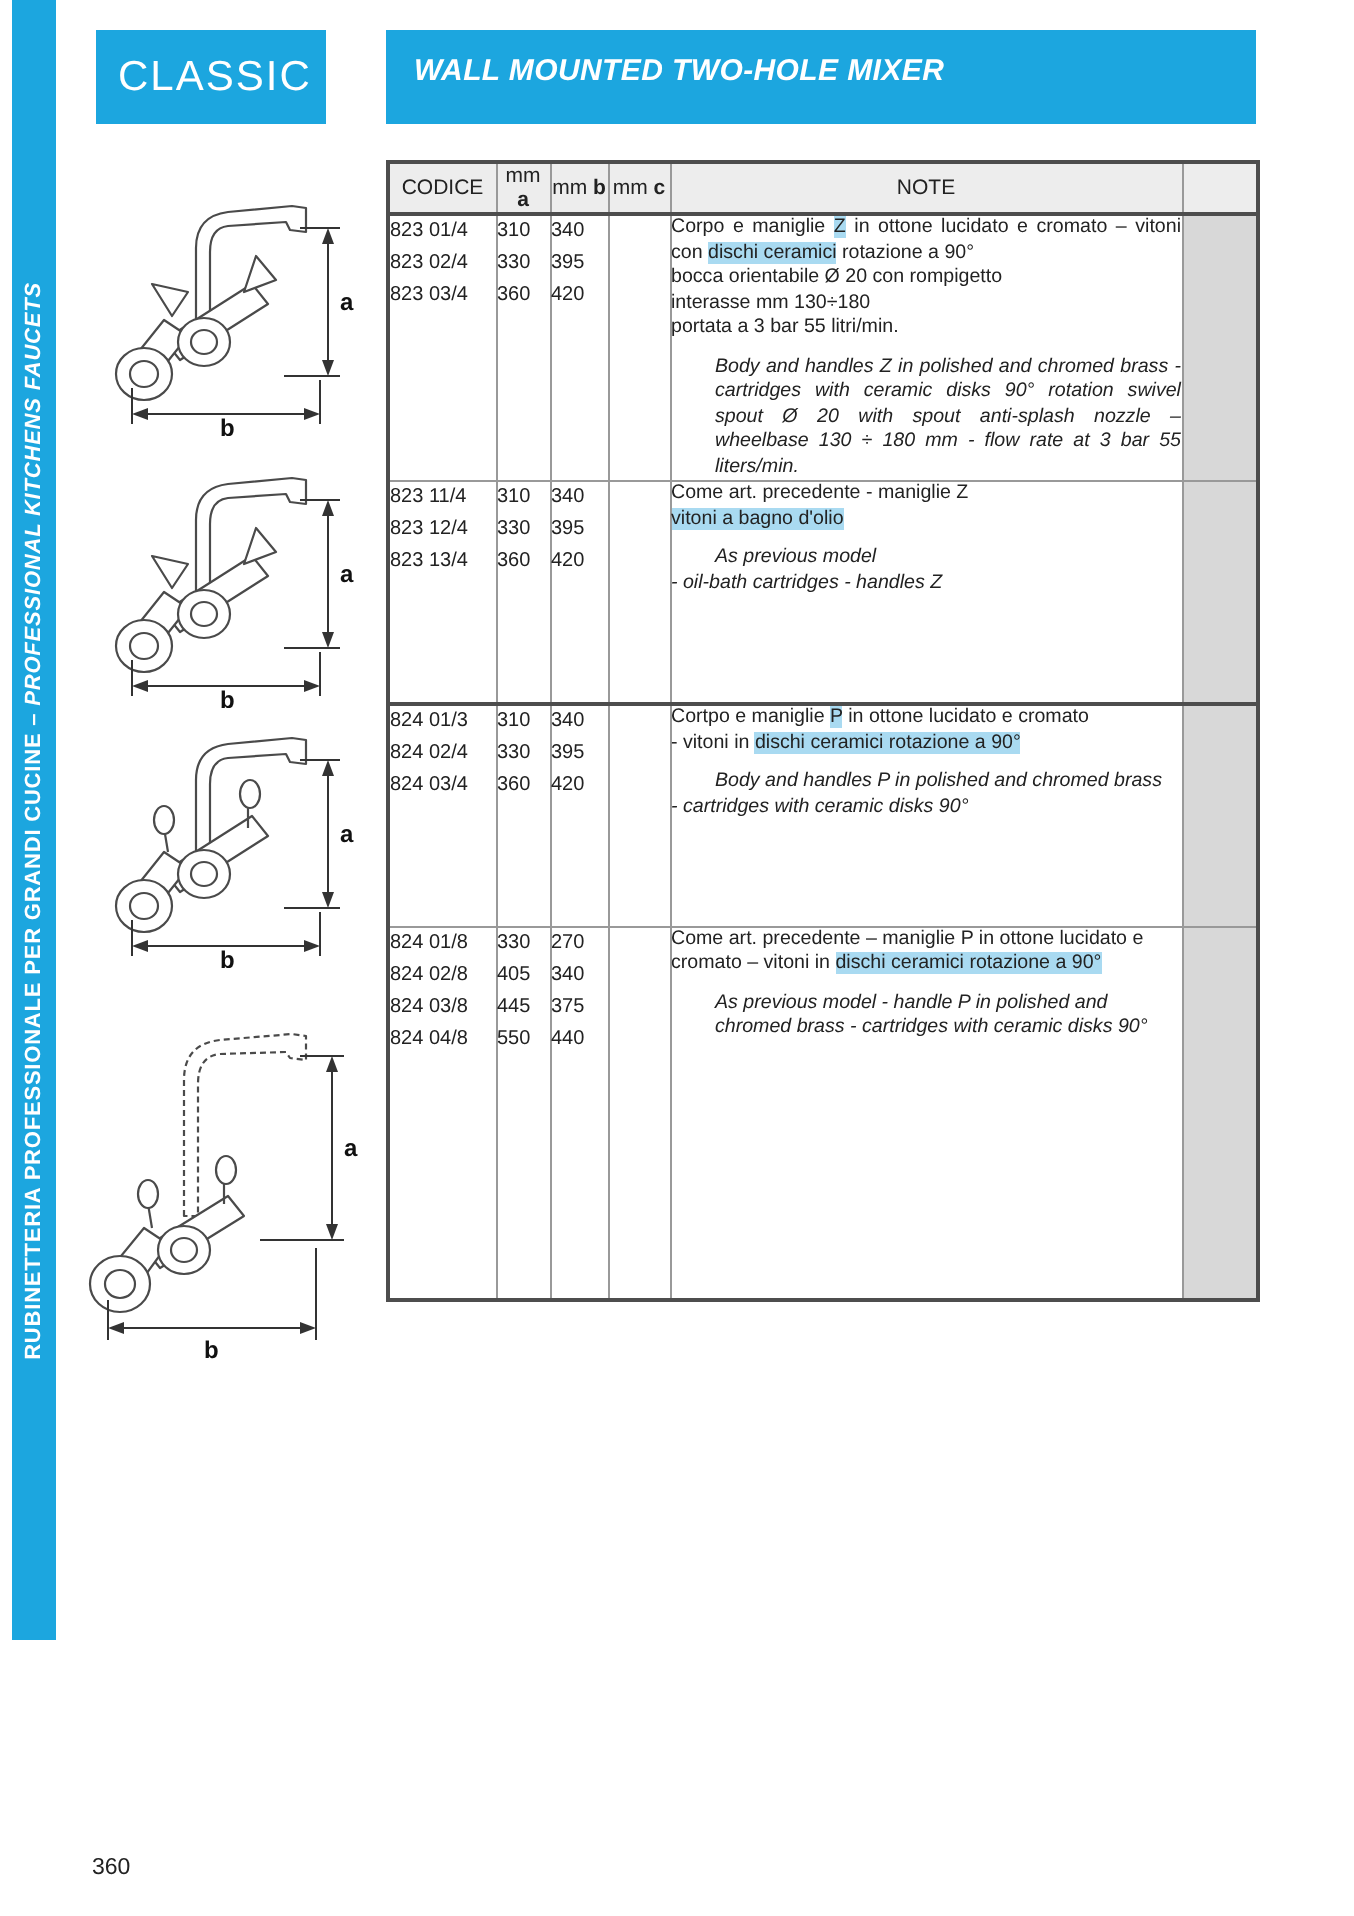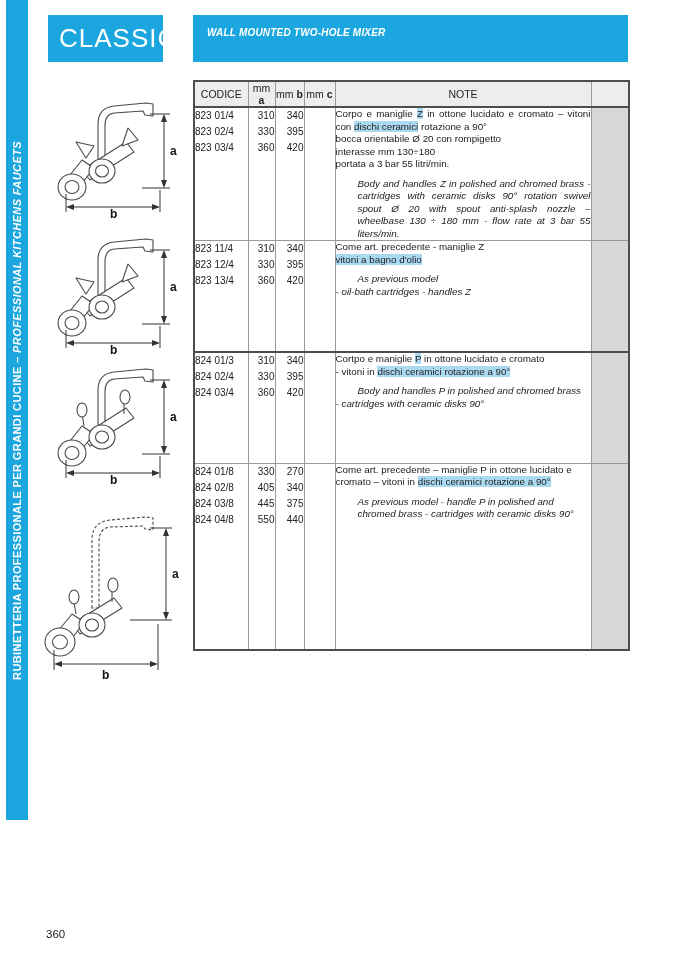--- a/index.html
+++ b/index.html
@@ -14,33 +14,33 @@
   .sidebar-flex { position:absolute; inset:0; display:flex; align-items:center; justify-content:center; }
   .sidebar-inner {
     writing-mode:vertical-rl; transform:rotate(180deg);
     color:#fff; font-size:11px; font-weight:bold; letter-spacing:.4px; white-space:nowrap;
   }
   .sidebar-inner .it { font-style:italic; }
   
   .series-box {
     position:absolute; left:48px; top:15px; width:115px; height:47px; background:var(--accent);
     color:#fff; display:flex; align-items:center; padding-left:11px;
-    font-size:26px; letter-spacing:1px; font-weight:400;
+    font-size:21px; letter-spacing:1px; font-weight:400;
   }
   .title-box { position:absolute; left:193px; top:15px; width:435px; height:47px; background:var(--accent); color:#fff; padding:9px 0 0 14px; }
   .title-box .t1 { font-weight:bold; font-size:12.5px; letter-spacing:.2px; }
-  .title-box .t2 { font-weight:bold; font-style:italic; font-size:10px; margin-top:3px; letter-spacing:.2px; }
+  .title-box .t2 { font-weight:bold; font-style:italic; font-size:15px; margin-top:3px; letter-spacing:.2px; }
   
   table.spec { position:absolute; left:193px; width:435px; border-collapse:collapse; table-layout:fixed; background:#fff; border:2px solid #4d4d4d; font-size:10px; }
   table.spec th, table.spec td { border-left:1px solid #999; vertical-align:top; padding:0; }
   table.spec thead th { height:19px; vertical-align:middle; text-align:center; font-weight:400; font-size:10.5px; background:#ededed; border-bottom:2px solid #4d4d4d;margin-left:28px; }
   table.spec tbody tr + tr td { border-top:1px solid #999; }
   td.codes { padding:6px 0 0 9px; }
   td.codes .line { line-height:16px; white-space:nowrap; }
-  td.num { text-align:right; padding-top:6px; }
+  td.num { text-align:left; padding-top:6px; }
   td.num .line { line-height:16px; }
   td.note-cell { padding:5px 9px 0 8px; font-size:9.8px; line-height:12.5px; }
   .note-p { margin:0; }
   .note-p.sp { margin-top:7px;margin-left:22px; }
   .note-p.j { text-align:justify; }
   .hl { background:var(--hl); }
   .it { font-style:italic; }
   td.gray { background:#d8d8d8; }
   tr.rh-127 { height:127px; } tr.rh-119 { height:111px; } tr.rh-193 { height:187px; }
   

